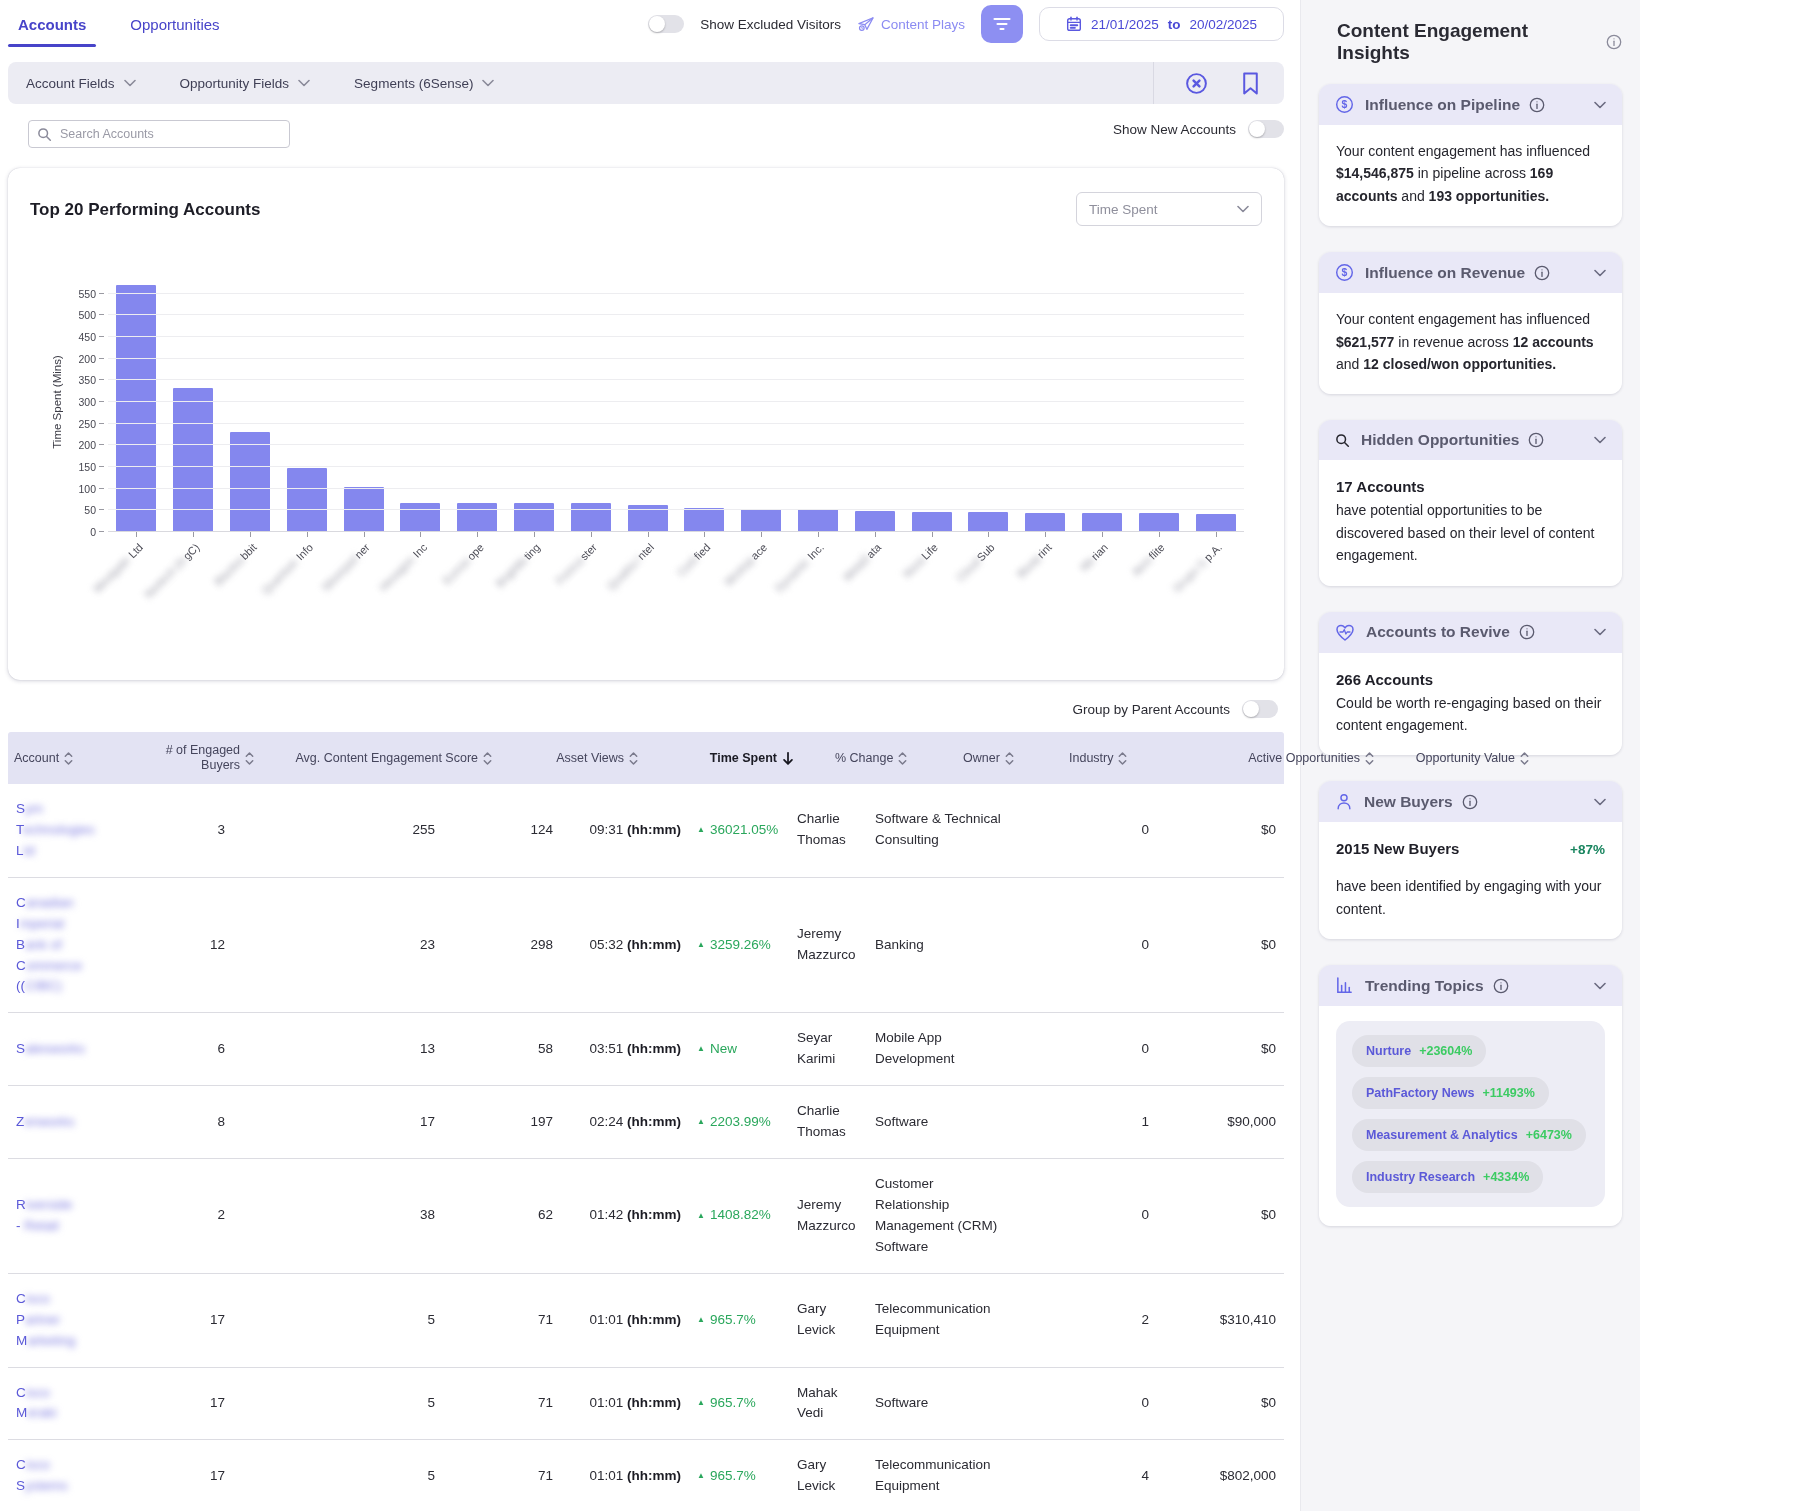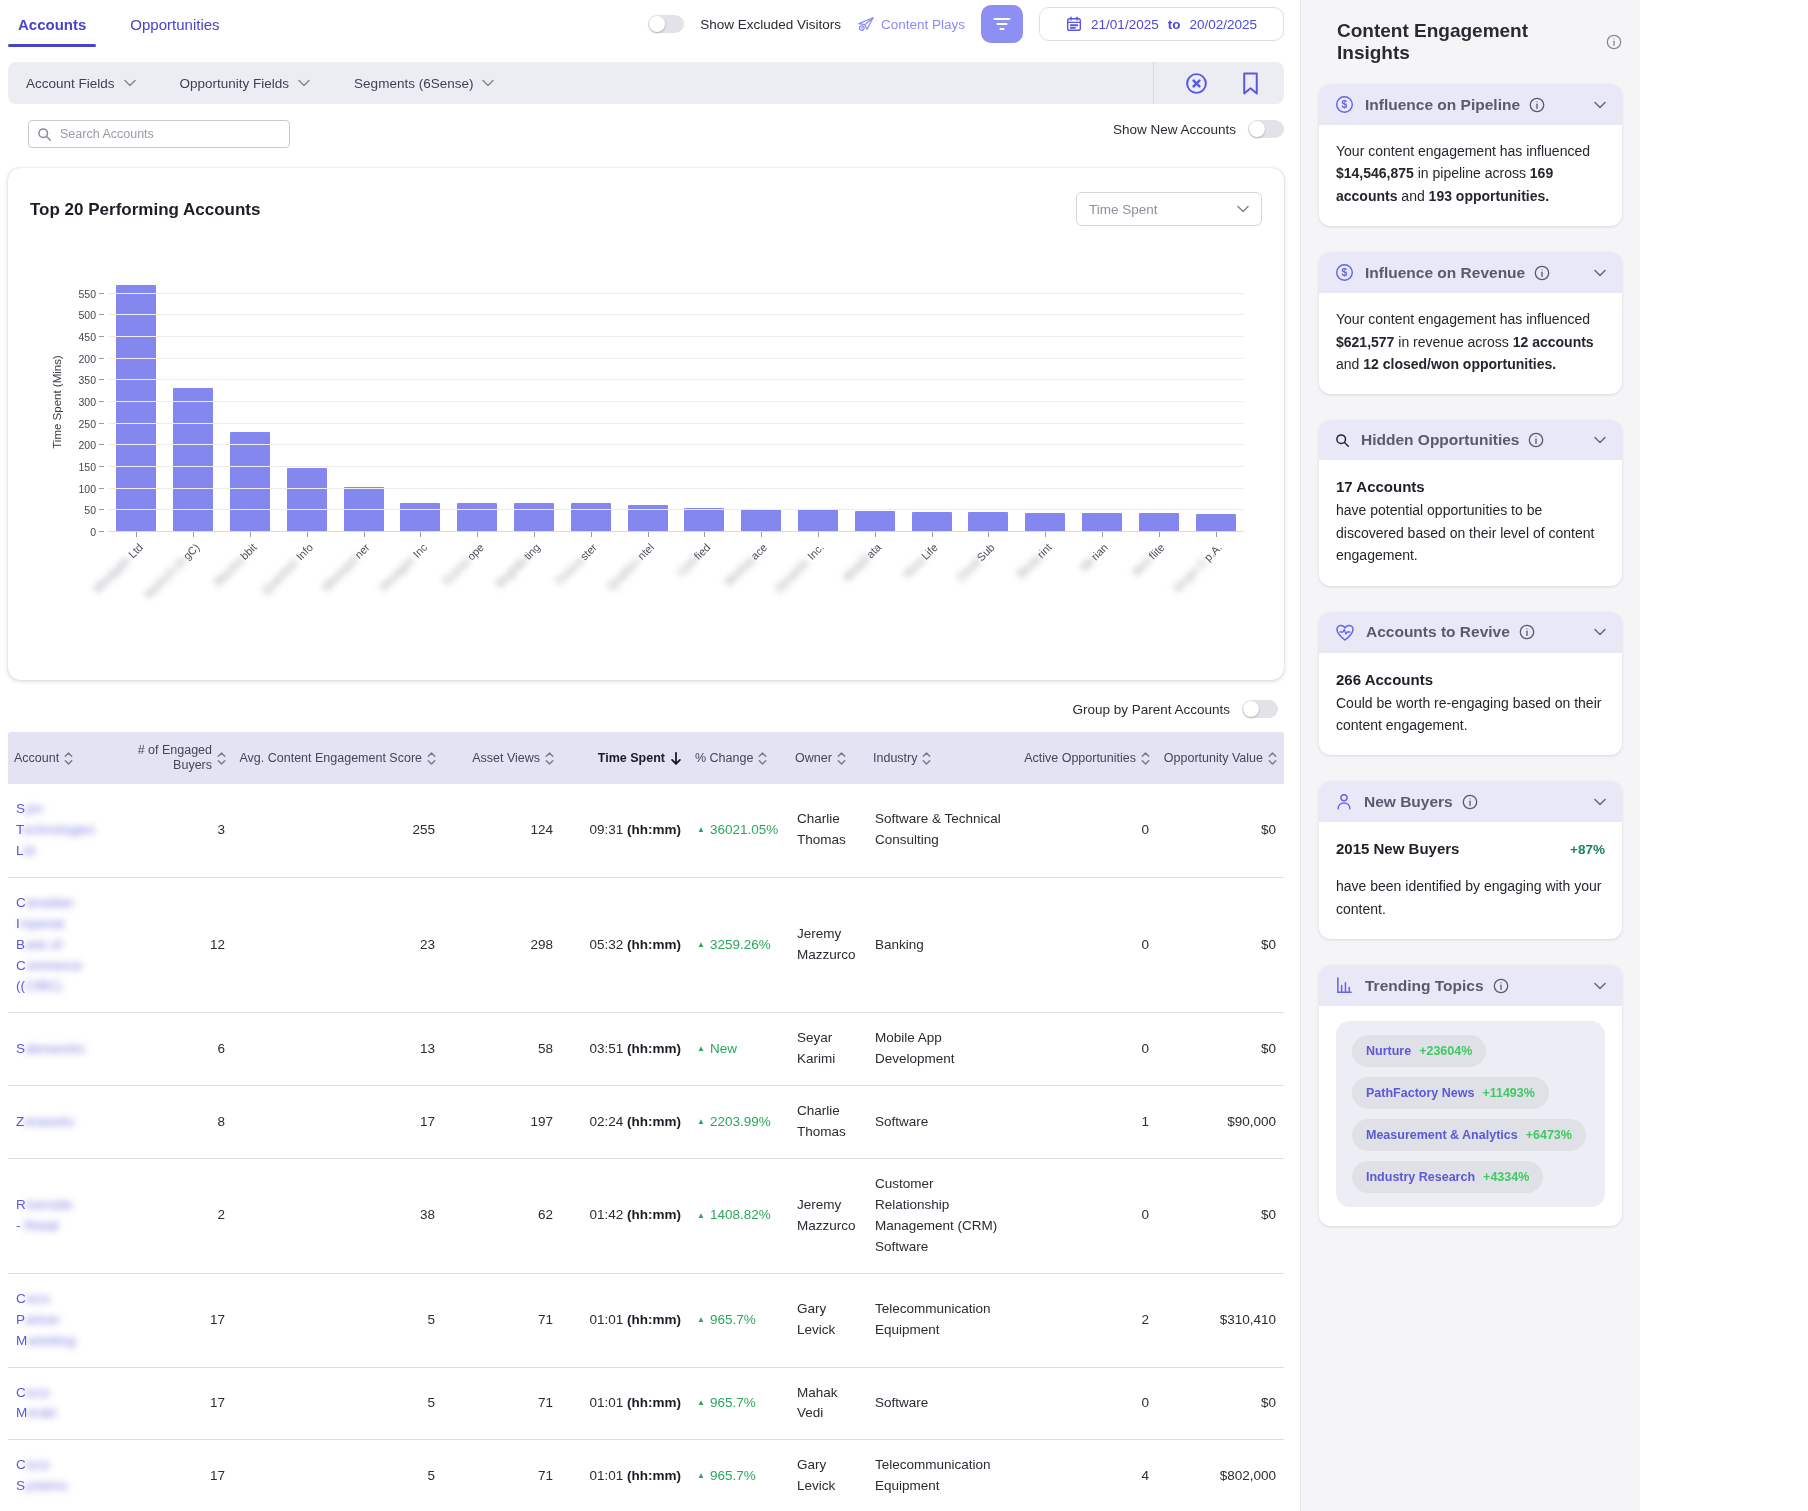--- a/index.html
+++ b/index.html
@@ -53,21 +53,21 @@
   .xlabel{position:absolute;top:calc(100% + 9px);right:50%;transform:rotate(-45deg);transform-origin:top right;white-space:nowrap;font-size:11px;}
   .xlabel .xb{filter:blur(3px);color:#9a9aa6;}
   .xlabel .xs{color:#4c4c56;}
 
   
   .groupby-row{display:flex;justify-content:flex-end;align-items:center;gap:12px;margin:20px 6px 14px 0;font-size:13.5px;color:#2b2b33;}
 
   
   .tbl{width:1276px;}
   .trow{display:grid;grid-template-columns:85px 140px 210px 118px 128px 100px 78px 148px 142px 127px;}
-  .thead{background:#e3e3f3;border-radius:3px 3px 0 0;}
+  .thead{background:#e3e3f3;border-radius:3px 3px 0 0;gap:28px;}
   .th{display:flex;align-items:center;gap:4px;padding:11px 6px;font-size:12.5px;color:#45455c;cursor:pointer;line-height:1.2;}
   .th.ar{justify-content:flex-end;text-align:right;}
   .th .lbl{white-space:normal;}
   .th.sorted .lbl{font-weight:700;color:#1b1b24;}
   .td{padding:15px 8px;font-size:13.5px;line-height:1.55;color:#2b2b33;border-bottom:1px solid #dcdce2;display:flex;align-items:center;}
   .td.ar{justify-content:flex-end;text-align:right;}
   .acct{color:#5b59d8;cursor:pointer;}
   .acct .red{filter:blur(3.5px);color:#7b79e0;}
   .chg{color:#2aa75c;display:flex;align-items:center;gap:5px;}
   .chg .caret{font-size:8px;line-height:1;}

